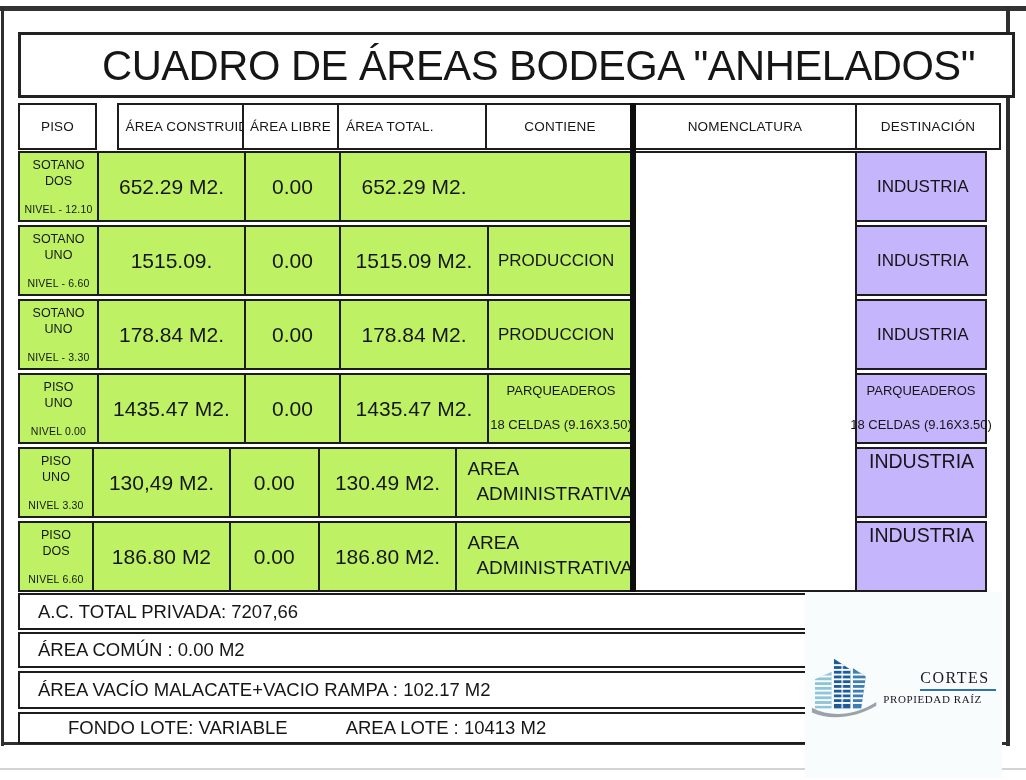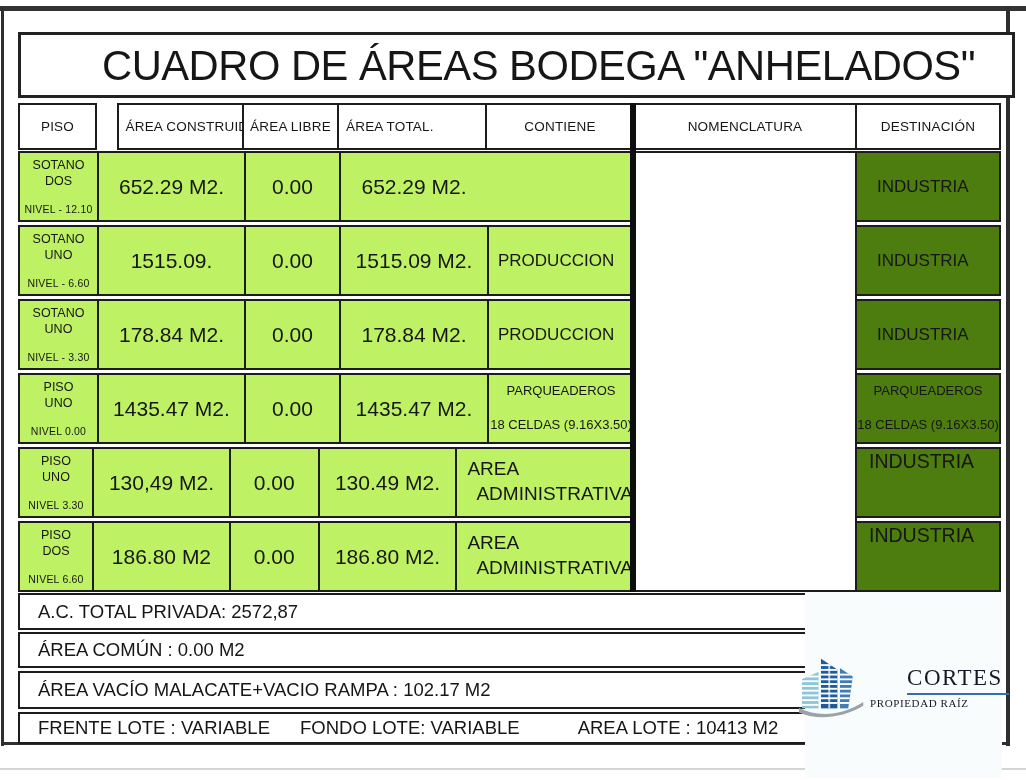--- a/index.html
+++ b/index.html
@@ -54,42 +54,42 @@
   .cont{flex:1;display:flex;flex-direction:column;}
   .c-single{justify-content:center;padding-left:9px;font-size:17px;}
   .c-two-center{justify-content:space-between;align-items:center;padding:8px 0 10px;font-size:13px;white-space:nowrap;overflow:visible;}
   .c-two-left{justify-content:space-between;align-items:flex-start;padding:9px 0 11px 10px;font-size:19px;}
   .c-two-left span:nth-child(2){padding-left:9px;}
 
   
   #nom-box{position:absolute;left:633px;top:151px;width:224px;height:441px;border:2px solid #1c1c1c;background:#fff;}
 
   
-  .dest{position:absolute;left:855px;width:146px;height:71px;border:2px solid #1c1c1c;background:#4d7c0f;
+  .dest{position:absolute;left:855px;width:132px;height:71px;border:2px solid #1c1c1c;background:#c4b5fd;
         display:flex;flex-direction:column;white-space:nowrap;}
   .d-center{justify-content:center;padding-left:20px;font-size:17px;}
   .d-two-center{justify-content:space-between;align-items:center;padding:8px 0 10px;font-size:13px;overflow:visible;}
   .d-top{justify-content:flex-start;padding:1px 0 0 12px;font-size:19.5px;}
 
   
   .foot{position:absolute;left:18px;width:983px;border:2px solid #1c1c1c;background:#fff;
         display:flex;align-items:center;padding-left:18px;font-size:18.5px;white-space:nowrap;}
   #f1{top:593px;height:37px;}
   #f2{top:632px;height:36px;}
   #f3{top:671px;height:38px;}
   #f4{top:712px;height:32px;}
   #f4 .seg2{margin-left:30px;}
   #f4 .seg3{margin-left:58px;}
 
   
   #logo-card{position:absolute;left:805px;top:592px;width:197px;height:186px;background:#f9fcfd;z-index:5;
              display:flex;align-items:center;justify-content:center;padding-top:4px;}
   #logo-inner{display:flex;align-items:center;}
   #logo-text{margin-left:2px;font-family:"Liberation Serif", serif;color:#181824;}
-  #logo-name{font-size:23px;letter-spacing:1.5px;border-bottom:2px solid #2f6fb3;padding:0 6px 2px 0;margin-left:37px;}
+  #logo-name{font-size:16px;letter-spacing:1.5px;border-bottom:2px solid #2f6fb3;padding:0 6px 2px 0;margin-left:37px;}
   #logo-tagline{font-size:11px;letter-spacing:0.6px;margin-top:2px;}
 </style>
 </head>
 <body>
 
 <div class="edge" id="edge-top"></div>
 <div class="edge" id="edge-left"></div>
 <div class="edge" id="edge-right"></div>
 <div class="edge" id="edge-bottom"></div>
 <div id="edge-grey" style="position:absolute;"></div>
@@ -224,25 +224,24 @@
   <div class="cell cont c-two-left">
     <span>AREA</span>
     <span>ADMINISTRATIVA</span>
   </div>
 </div>
 <div class="dest d-top" style="top:521px;">
   <span>INDUSTRIA</span>
   <span></span>
 </div>
 
-<div class="foot" id="f1">A.C. TOTAL PRIVADA: 2572,87</div>
+<div class="foot" id="f1">A.C. TOTAL PRIVADA: 7207,66</div>
 <div class="foot" id="f2">ÁREA COMÚN : 0.00 M2</div>
 <div class="foot" id="f3">ÁREA VACÍO MALACATE+VACIO RAMPA : 102.17 M2</div>
 <div class="foot" id="f4">
-  <span class="seg1">FRENTE LOTE : VARIABLE</span>
   <span class="seg2">FONDO LOTE: VARIABLE</span>
   <span class="seg3">AREA LOTE : 10413 M2</span>
 </div>
 
 <div id="logo-card">
   <div id="logo-inner">
     <span>
       <svg width="70" height="70" viewBox="0 0 74 72" xmlns="http://www.w3.org/2000/svg">
         <defs>
           <clipPath id="tA">

